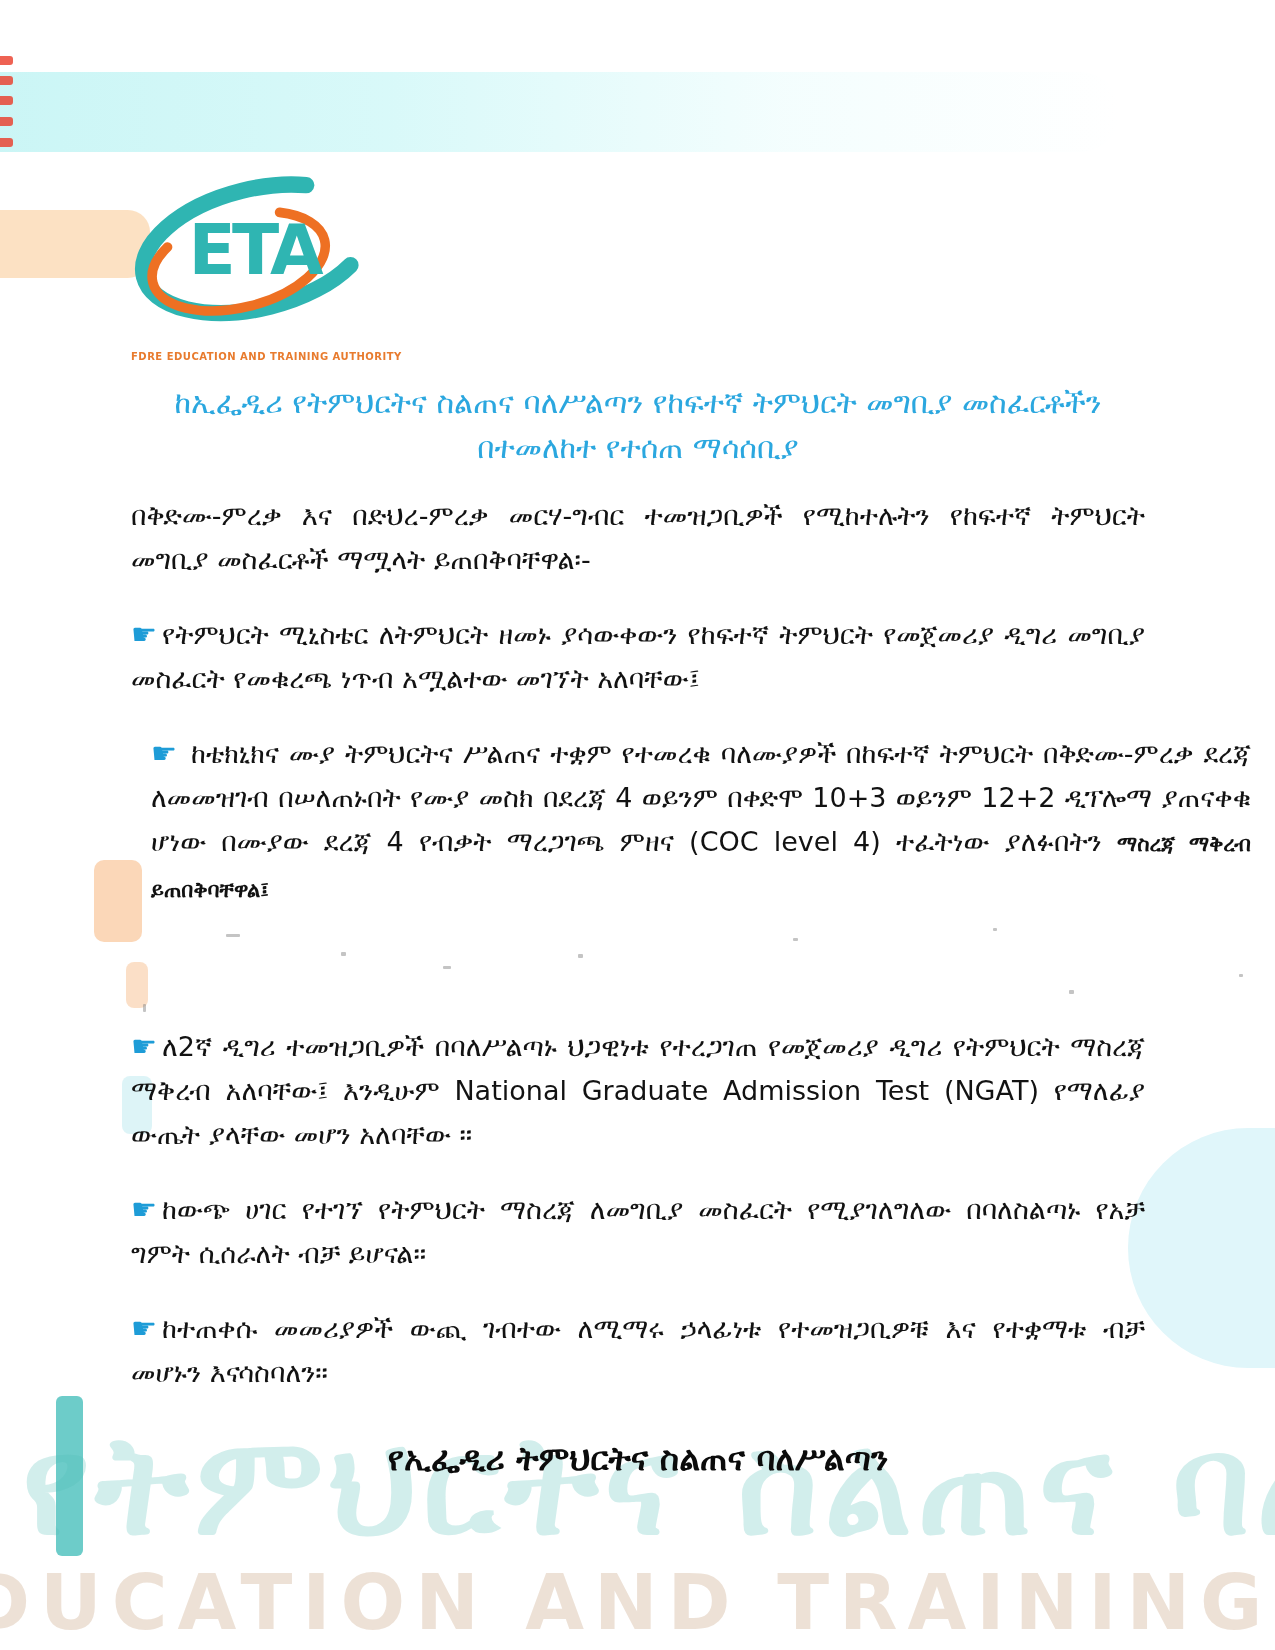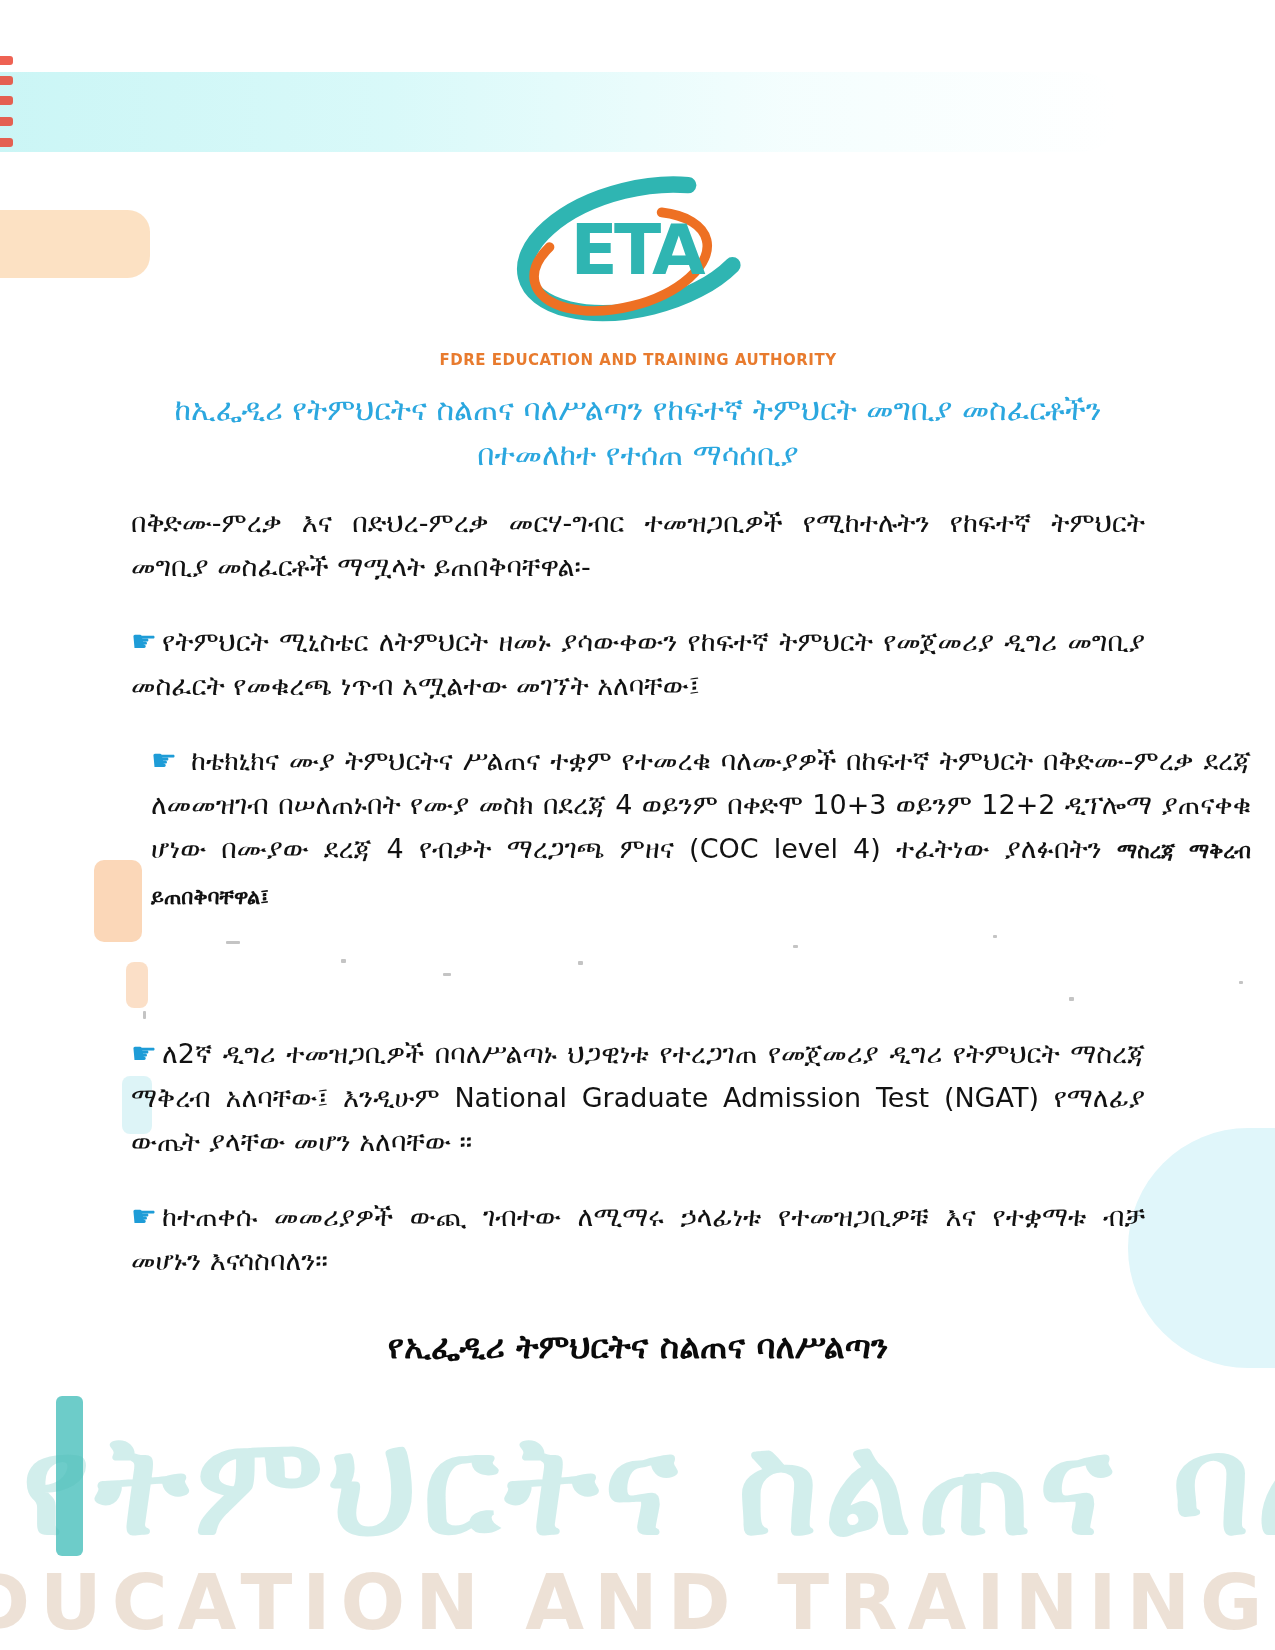--- a/index.html
+++ b/index.html
@@ -24,24 +24,24 @@
   .art-cyan-right { left:1128px; top:1128px; width:147px; height:240px; background:#e0f6fa; border-radius:130px 0 0 130px; }
 
   .wm-amharic { position:absolute; left:22px; top:1405px; font-size:138px; font-weight:700;
     color:rgba(80,188,182,0.26); white-space:nowrap; letter-spacing:6px; pointer-events:none; }
   .wm-english { position:absolute; left:-95px; top:1558px; font-size:76px; font-weight:700;
     color:rgba(208,176,146,0.38); white-space:nowrap; letter-spacing:10px; pointer-events:none; }
 
   
   .content { position:absolute; left:131px; top:166px; width:1014px; }
 
-  .logo-wrap { text-align:center; }
+  .logo-wrap { }
   .logo-svg { display:inline-block; }
   .logo-caption-am { margin-top:2px; font-size:17px; font-weight:700; letter-spacing:2px; color:#2BA8A0; }
-  .logo-caption-en { margin-top:3px; font-size:15px; font-weight:700; letter-spacing:.5px; color:#E87B2E; }
+  .logo-caption-en { margin-top:3px; font-size:10px; font-weight:700; letter-spacing:.5px; color:#E87B2E; }
 
   .doc-title { margin-top:18px; text-align:center; color:#2BA7DF;
     font-size:30px; font-weight:400; line-height:1.5; }
 
   .para { font-size:27px; line-height:44px; text-align:justify; }
   .intro { margin-top:24px; }
   .bullet { margin-top:30px; }
   .bullet-wide { width:1100px;margin-left:20px; }
   .ptr { color:#1E9CD7; font-size:29px; margin-right:5px; }
   .ptr-sp { margin-right:14px; }
@@ -100,19 +100,20 @@
       <div class="speck" style="left:447px; top:42px; width:5px;  height:4px"></div>
       <div class="speck" style="left:662px; top:26px; width:5px;  height:3px"></div>
       <div class="speck" style="left:862px; top:16px; width:4px;  height:3px"></div>
       <div class="speck" style="left:938px; top:78px; width:5px;  height:4px"></div>
       <div class="speck" style="left:1108px;top:62px; width:4px;  height:3px"></div>
       <div class="speck" style="left:12px;  top:92px; width:3px;  height:8px"></div>
     </div>
 
     <div class="para"><span class="ptr">☛</span><span>ለ2ኛ ዲግሪ ተመዝጋቢዎች በባለሥልጣኑ ህጋዊነቱ የተረጋገጠ የመጀመሪያ ዲግሪ የትምህርት ማስረጃ ማቅረብ አለባቸው፤ እንዲሁም National Graduate Admission Test (NGAT) የማለፊያ ውጤት ያላቸው መሆን አለባቸው ፡፡</span></div>
 
+    <div class="para bullet"><span class="ptr">☛</span><span>ከውጭ ሀገር የተገኘ የትምህርት ማስረጃ ለመግቢያ መስፈርት የሚያገለግለው በባለስልጣኑ የአቻ ግምት ሲሰራለት ብቻ ይሆናል፡፡</span></div>
 
     <div class="para bullet"><span class="ptr">☛</span><span>ከተጠቀሱ መመሪያዎች ውጪ ገብተው ለሚማሩ ኃላፊነቱ የተመዝጋቢዎቹ እና የተቋማቱ ብቻ መሆኑን እናሳስባለን።</span></div>
 
     <div class="signature">የኢፌዲሪ ትምህርትና ስልጠና ባለሥልጣን</div>
 
   </div>
 </div>
 
 </body></html>

